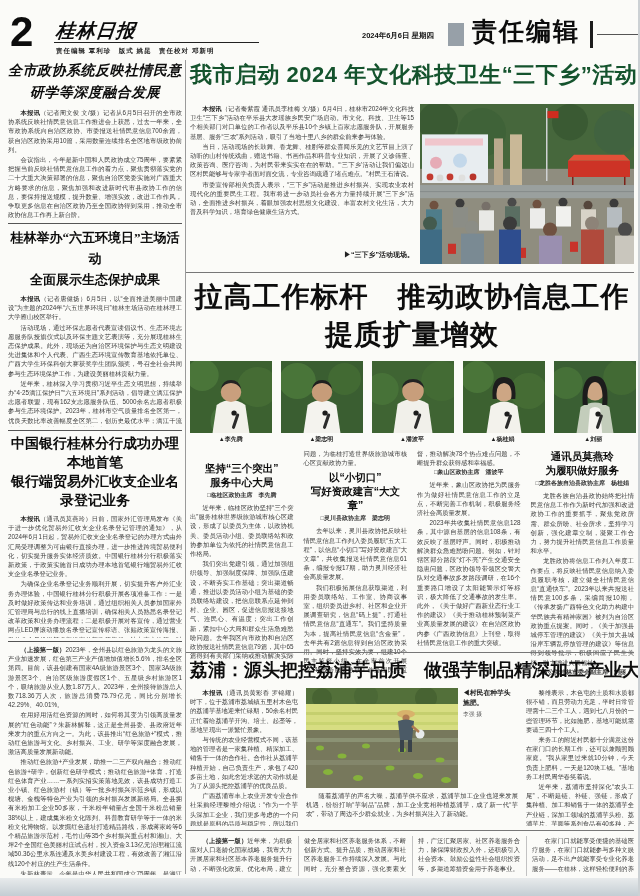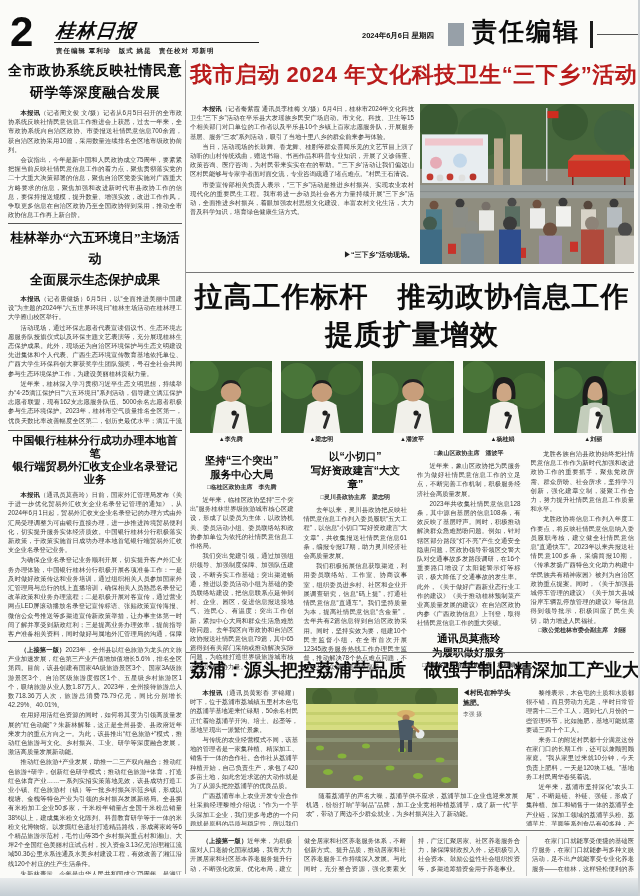--- a/index.html
+++ b/index.html
@@ -15,44 +15,44 @@
   .sec-bar{position:absolute;left:590px;top:21px;width:3px;height:27px;background:#1c1c1c;}
   .sec-hline{position:absolute;left:597px;top:34px;width:43px;border-top:1px solid #555;}
   
   .para{font-size:6.3px;line-height:9.2px;text-align:justify;text-indent:2em;color:#3a3a3a;margin:0 0 1px 0;}
   .lead{font-weight:bold;color:#1a1a1a;}
   .headline{font-family:"Liberation Serif",serif;font-weight:900;text-align:center;color:#0d0d0d;}
   
   .left-col{position:absolute;left:8px;top:60px;width:174px;}
   .art{overflow:hidden;}
   .a1{height:160px;} .a2{height:200px;} .a3{height:204px;} .a4{height:230px;}
-  .lt1{font-size:14px;line-height:22px;letter-spacing:0.5px;}
+  .lt1{font-size:14px;line-height:22px;letter-spacing:0.5px;font-style:italic;}
   .lt2{font-size:13px;line-height:21px;}
-  .lt3{font-size:11px;line-height:13px;}
+  .lt3{font-size:14px;line-height:19px;}
   .art .headline{margin-bottom:4px;}
   .ldiv{border-top:1px solid #555;margin:3px 0;}
   .vdiv{position:absolute;left:185px;top:60px;height:814px;width:1px;background:#9a9a9a;}
   
   .main-art{position:absolute;left:190px;top:60px;width:444px;height:208px;}
-  .main-title{font-size:22px;font-weight:900;letter-spacing:0.5px;color:#b91c1c;white-space:nowrap;}
+  .main-title{font-size:22px;font-weight:900;letter-spacing:0.5px;color:#14532d;white-space:nowrap;}
   .main-body{position:absolute;left:0;top:44px;width:224px;height:142px;overflow:hidden;}
   .main-caption{position:absolute;left:0;top:190px;width:224px;text-align:right;font-size:7px;font-weight:bold;color:#222;}
   .photo-sxx{position:absolute;right:0;top:44px;width:214px;height:160px;background:#8f8d7f;}
   .hrule{position:absolute;left:186px;width:448px;border-top:1px solid #777;}
   .hr1{top:272px;} .hr2{top:652px;} .hr3{top:830px;}
   
   .zx{position:absolute;left:190px;top:278px;width:444px;}
   .zx-title{font-family:"Liberation Serif",serif;font-size:28px;font-weight:900;text-align:center;letter-spacing:1px;color:#0d0d0d;}
   .zx-photos{display:flex;gap:9px;margin-top:7px;}
   .portrait{width:82px;height:72px;flex:0 0 auto;}
   .zx-names{display:flex;gap:9px;margin-top:2px;}
   .zx-name{width:82px;text-align:center;font-size:6px;font-weight:bold;color:#222;}
   .zx-text{margin-top:5px;height:250px;columns:4;column-gap:10px;overflow:hidden;}
   .zx-h{font-size:10.5px;font-weight:900;text-align:center;line-height:14px;margin:3px 0 2px 0;color:#0d0d0d;break-inside:avoid;}
-  .zx-h.first{margin-top:4px;}
+  .zx-h.first{margin-top:12px;}
   .zx-by{font-size:6px;text-align:center;font-weight:bold;margin:0 0 3px 0;color:#333;}
   
   .libu{position:absolute;left:190px;top:658px;width:444px;}
   .libu-title{font-family:"Liberation Serif",serif;font-size:18px;font-weight:900;text-align:center;white-space:nowrap;color:#0d0d0d;}
   .libu-cols{display:flex;gap:8px;margin-top:6px;height:138px;overflow:hidden;}
   .libu-c1{width:108px;overflow:hidden;} .libu-mid{width:212px;} .libu-c4{width:108px;overflow:hidden;}
   .photo-row{display:flex;gap:5px;}
   .photo-field{width:152px;height:100px;flex:0 0 auto;background:#8a9a55;}
   .libu-cap{width:50px;font-size:6.8px;font-weight:bold;line-height:9.5px;color:#222;}
   .libu-cap .cred{display:block;font-weight:normal;font-size:5.8px;margin-top:3px;color:#555;}

